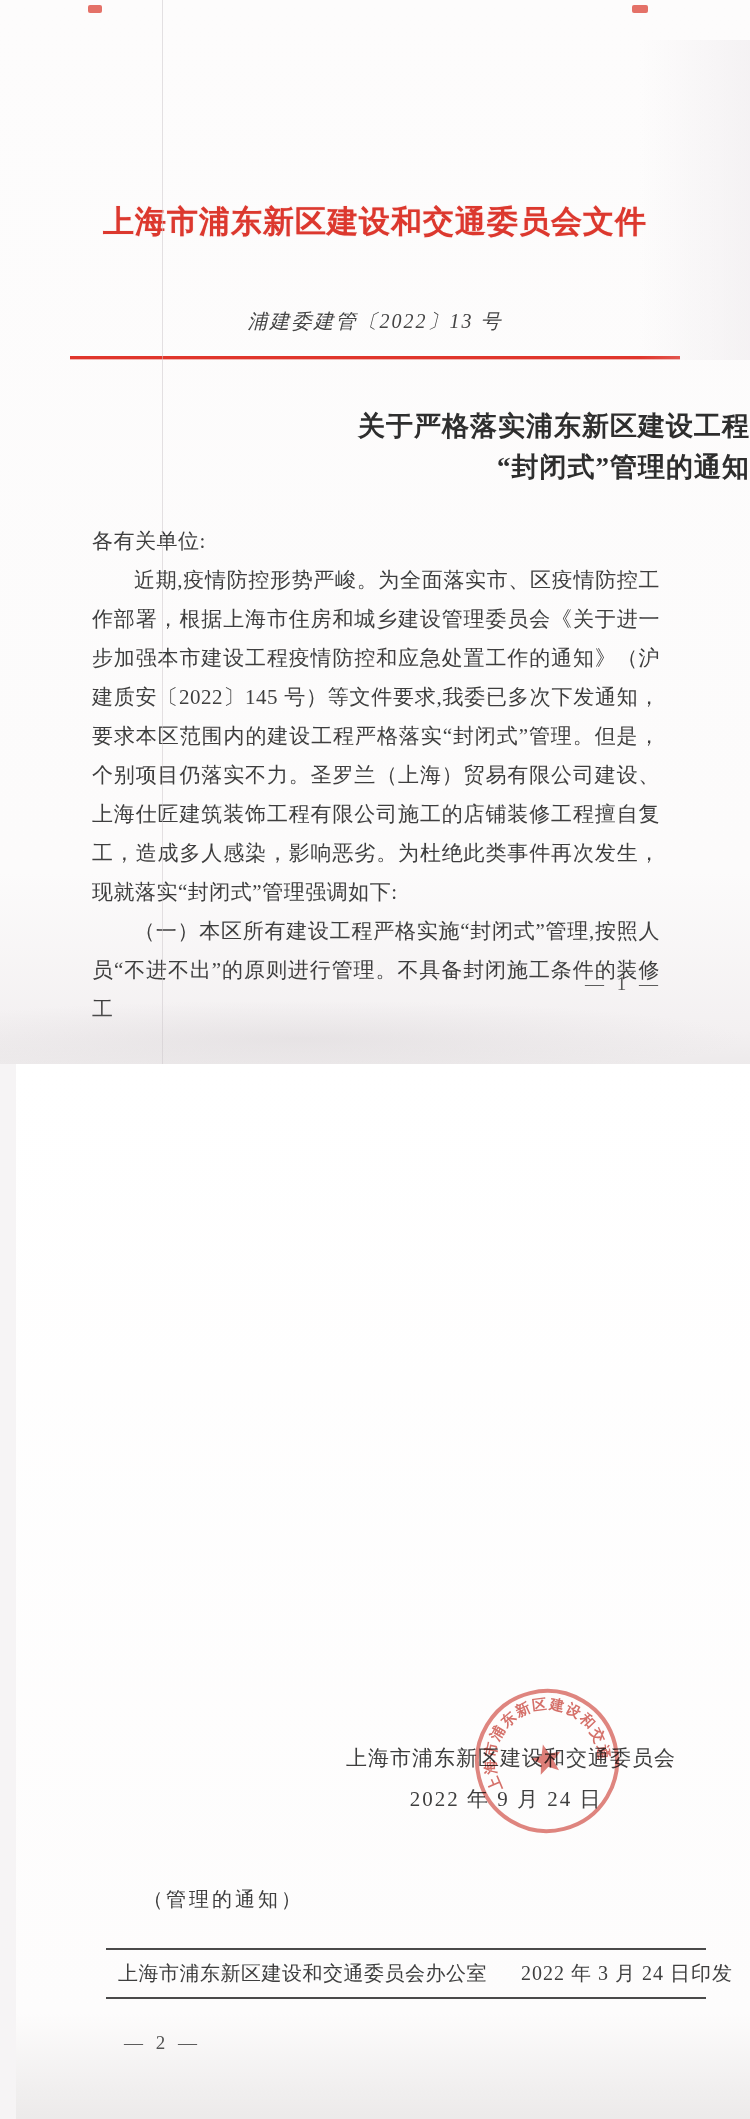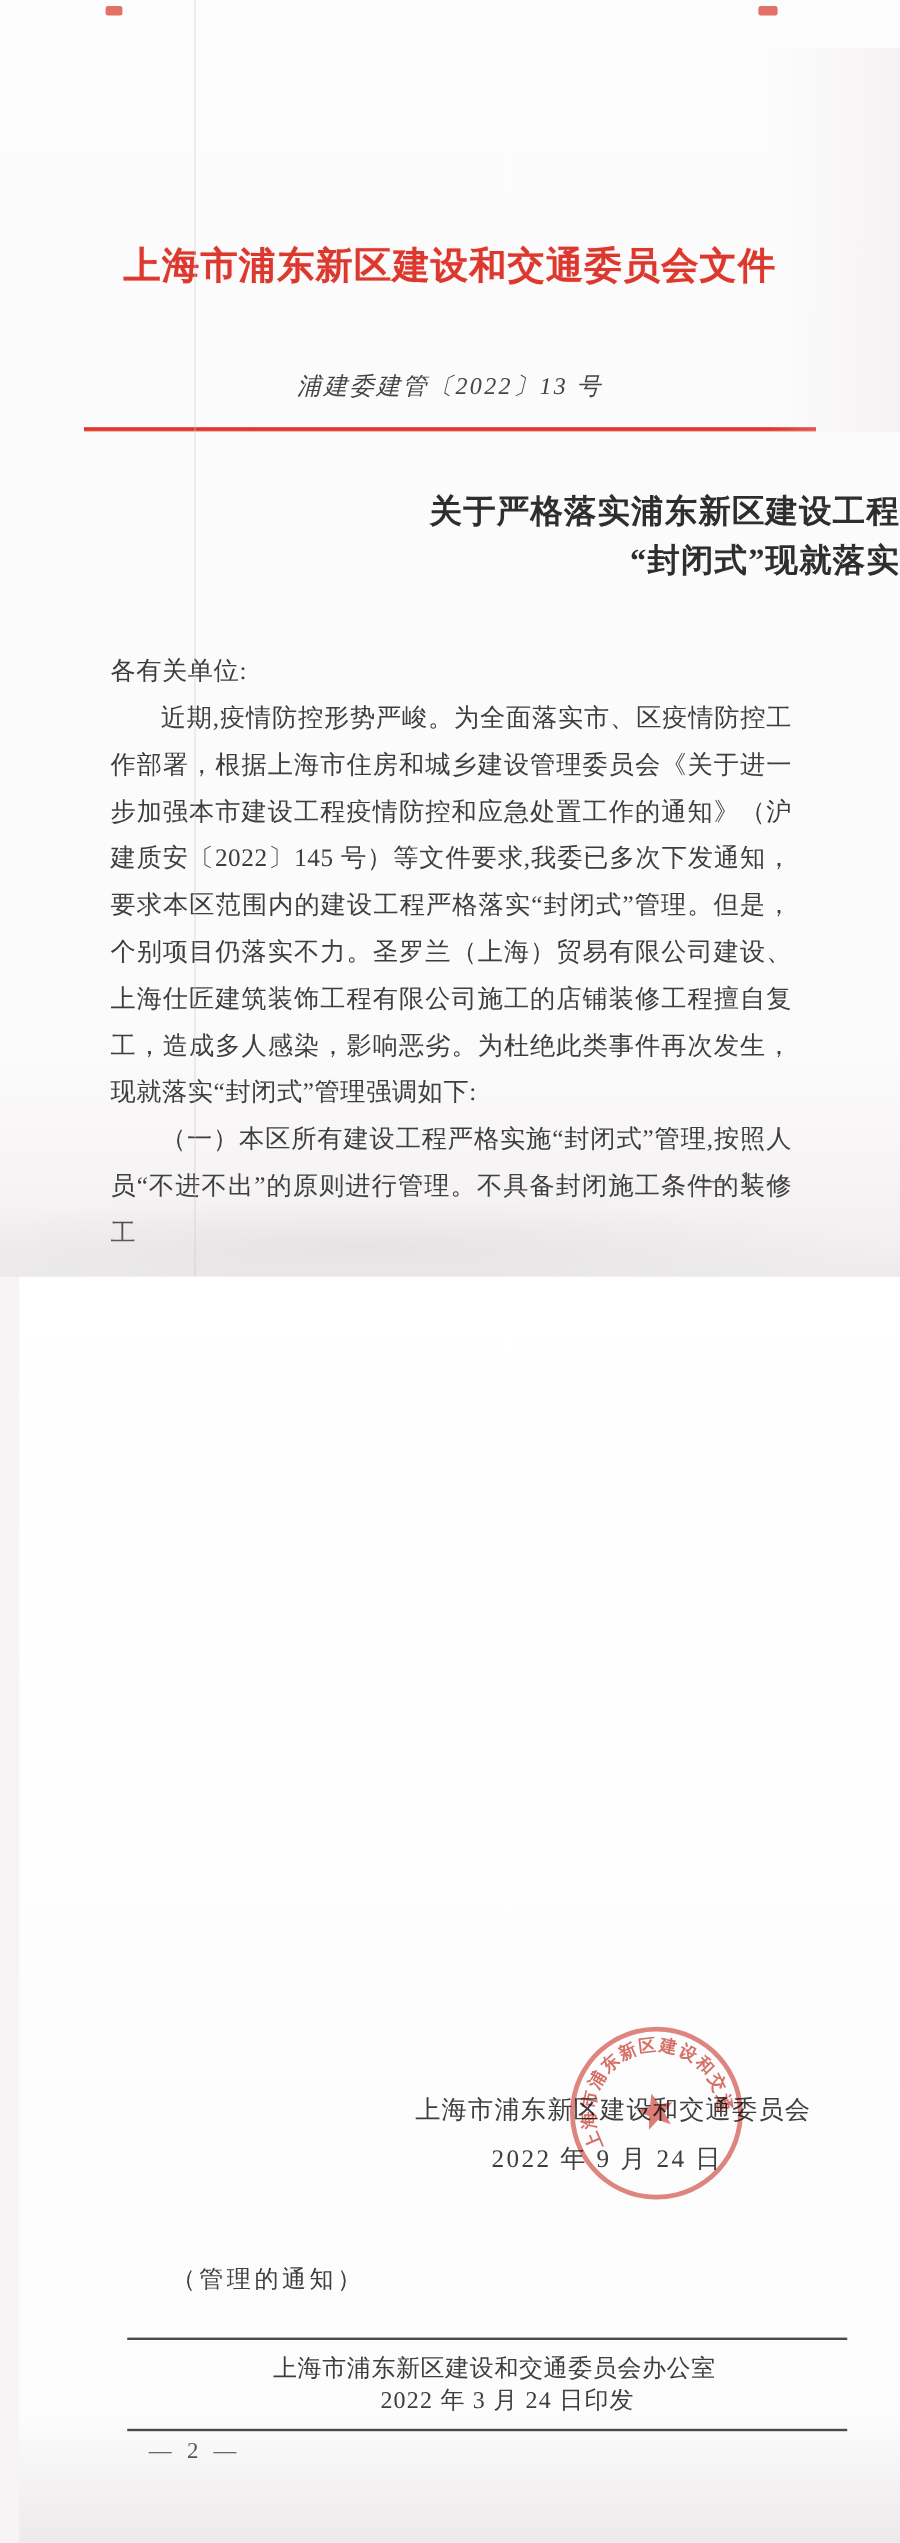--- a/index.html
+++ b/index.html
@@ -16,37 +16,37 @@
   .agency-title{position:absolute;top:196px;left:0;width:750px;text-align:center;
     color:#dc382e;font-size:31px;font-weight:bold;letter-spacing:1px;line-height:52px;
     text-shadow:0 0 1px rgba(220,56,46,.4);white-space:nowrap;}
   .doc-number{position:absolute;top:308px;left:0;width:750px;text-align:center;
     font-size:20px;color:#444;letter-spacing:2px;font-style:italic;}
   .red-line{position:absolute;top:356px;left:70px;width:610px;height:3px;
     background:#e0352b;box-shadow:0 1px 0 rgba(224,53,43,.35);}
   .notice-title{position:absolute;top:406px;left:0;width:750px;text-align:right;
     font-size:27px;font-weight:bold;color:#2e2e2e;line-height:41px;letter-spacing:1px;}
   .body-block{position:absolute;left:92px;width:568px;font-size:21px;color:#3e3e3e;
-    text-align:justify;letter-spacing:.5px;margin-top:18px;}
+    text-align:justify;letter-spacing:.5px;}
   .body1{top:522px;line-height:39px;}
   .body-block p{margin:0;text-indent:2em;}
   .body-block p.noindent{text-indent:0;}
   .pagenum{position:absolute;font-size:19px;color:#555;letter-spacing:4px;white-space:nowrap;}
   .pg1{top:973px;right:88px;}
   .pg2{top:968px;left:108px;}
   .signature{position:absolute;top:680px;right:100px;width:320px;text-align:center;
     font-size:21px;color:#3e3e3e;}
   .signature .org{letter-spacing:1px;white-space:nowrap;}
   .signature .date{margin-top:13px;letter-spacing:2px;}
   .seal{position:absolute;left:456px;top:622px;width:150px;height:150px;
     mix-blend-mode:multiply;opacity:.85;}
   .public-note{position:absolute;top:822px;left:127px;font-size:20px;color:#3e3e3e;letter-spacing:3px;}
   .footer-box{position:absolute;top:884px;left:90px;width:600px;
     border-top:2px solid #4a4a4a;border-bottom:2px solid #4a4a4a;
-    padding:10px 0;display:flex;align-items:center;flex-direction:column;}
+    padding:10px 0;display:flex;align-items:center;}
   .footer-box .office{font-size:20px;color:#3e3e3e;margin-left:12px;letter-spacing:.5px;white-space:nowrap;}
   .footer-box .printdate{font-size:20px;color:#3e3e3e;margin-left:34px;letter-spacing:1px;white-space:nowrap;}
   .smudge{position:absolute;pointer-events:none;}
 </style>
 </head>
 <body>
 
 <div class="scan">
 
   <div class="page page1">
@@ -54,21 +54,21 @@
     <div class="redmark" style="left:632px;width:16px;"></div>
 
     <div class="agency-title">上海市浦东新区建设和交通委员会文件</div>
 
     <div class="doc-number">浦建委建管〔2022〕13 号</div>
 
     <div class="red-line"></div>
 
     <div class="notice-title">
       <div>关于严格落实浦东新区建设工程</div>
-      <div>“封闭式”现就落实</div>
+      <div>“封闭式”管理的通知</div>
     </div>
 
     <div class="body-block body1">
       <p class="noindent">各有关单位:</p>
       <p>近期,疫情防控形势严峻。为全面落实市、区疫情防控工作部署，根据上海市住房和城乡建设管理委员会《关于进一步加强本市建设工程疫情防控和应急处置工作的通知》（沪建质安〔2022〕145 号）等文件要求,我委已多次下发通知，要求本区范围内的建设工程严格落实“封闭式”管理。但是，个别项目仍落实不力。圣罗兰（上海）贸易有限公司建设、上海仕匠建筑装饰工程有限公司施工的店铺装修工程擅自复工，造成多人感染，影响恶劣。为杜绝此类事件再次发生，现就落实“封闭式”管理强调如下:</p>
       <p>（一）本区所有建设工程严格实施“封闭式”管理,按照人员“不进不出”的原则进行管理。不具备封闭施工条件的装修工</p>
     </div>
 
     <div class="pagenum pg1">— 1 —</div>
   </div>

